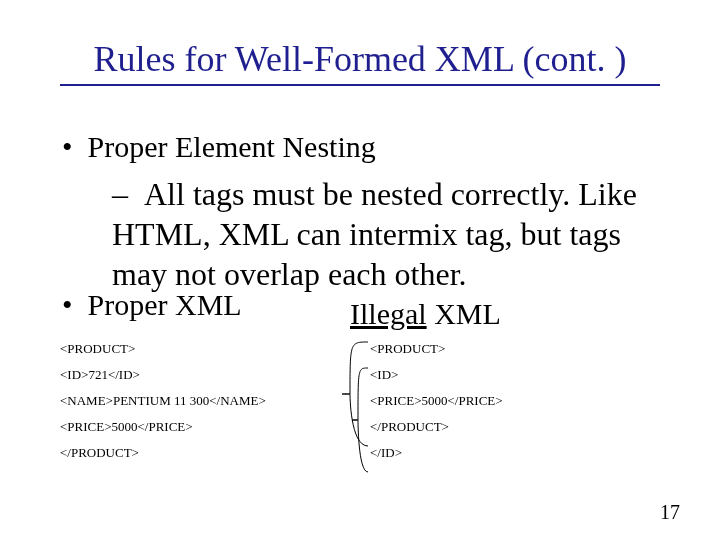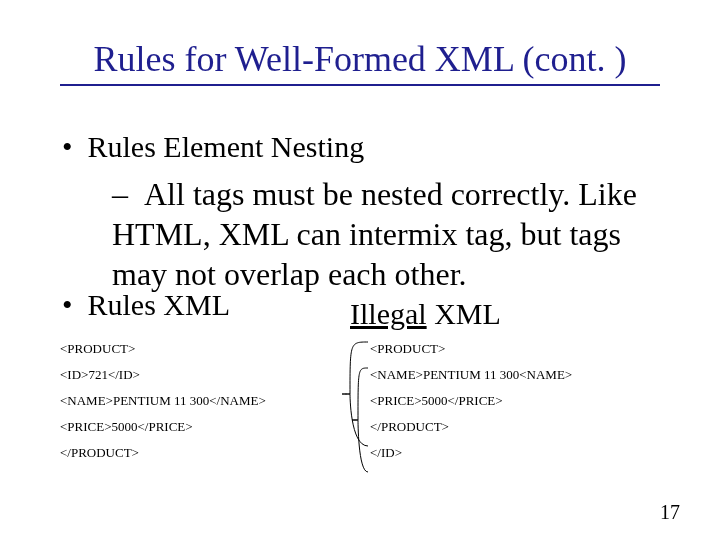--- a/index.html
+++ b/index.html
@@ -96,48 +96,48 @@
 </head>
 <body>
 
 <div class="slide">
 
   <div class="title">Rules for Well-Formed XML (cont. )</div>
   <div class="title-underline"></div>
 
   <div class="b1">
     <span>•</span>
-    &nbsp;<span>Rules Element Nesting</span>
+    &nbsp;<span>Proper Element Nesting</span>
   </div>
 
   <div class="sub1">
     <span>–</span>
     &nbsp;<span>All tags must be nested correctly. Like HTML, XML can intermix tag, but tags may not overlap each other.</span>
   </div>
 
   <div class="b2">
     <span>•</span>
-    &nbsp;<span>Rules XML</span>
+    &nbsp;<span>Proper XML</span>
   </div>
 
   <div class="b3">
     <span class="ul">Illegal</span><span> XML</span>
   </div>
 
   <div class="code-left">
     <div>&lt;PRODUCT&gt;</div>
     <div>&lt;ID&gt;721&lt;/ID&gt;</div>
     <div>&lt;NAME&gt;PENTIUM 11 300&lt;/NAME&gt;</div>
     <div>&lt;PRICE&gt;5000&lt;/PRICE&gt;</div>
     <div>&lt;/PRODUCT&gt;</div>
   </div>
 
   <div class="code-right">
     <div>&lt;PRODUCT&gt;</div>
-    <div>&lt;NAME&gt;PENTIUM 11 300&lt;NAME&gt;</div>
+    <div>&lt;ID&gt;</div>
     <div>&lt;PRICE&gt;5000&lt;/PRICE&gt;</div>
     <div>&lt;/PRODUCT&gt;</div>
     <div>&lt;/ID&gt;</div>
   </div>
 
   <svg class="bracket-svg" width="40" height="170">
     <g stroke="#000" stroke-width="1" fill="none">
 
       <path d="M38 10 C 20 10, 20 10, 20 62 C 20 62, 12 62, 12 62 C 12 62, 20 62, 20 62 C 20 62, 20 114, 38 114"></path>
 

